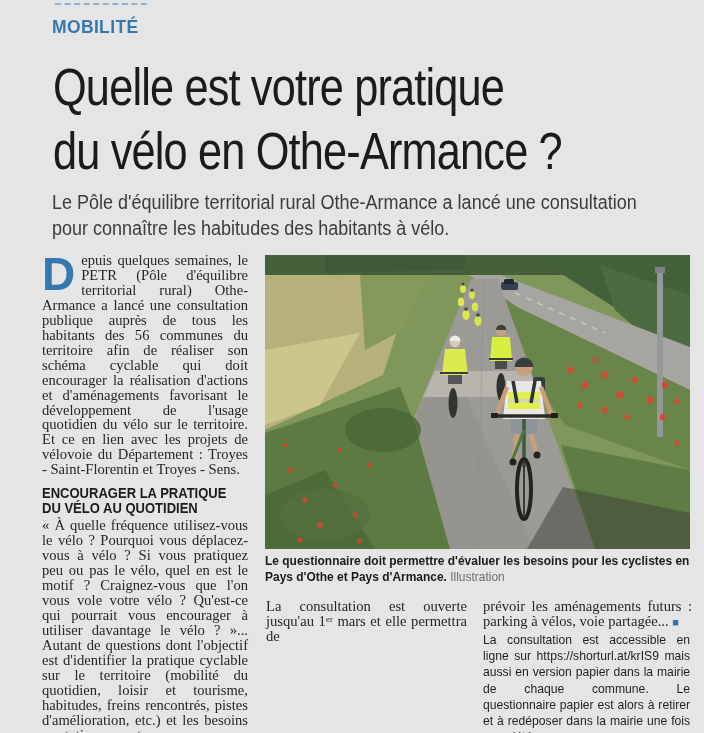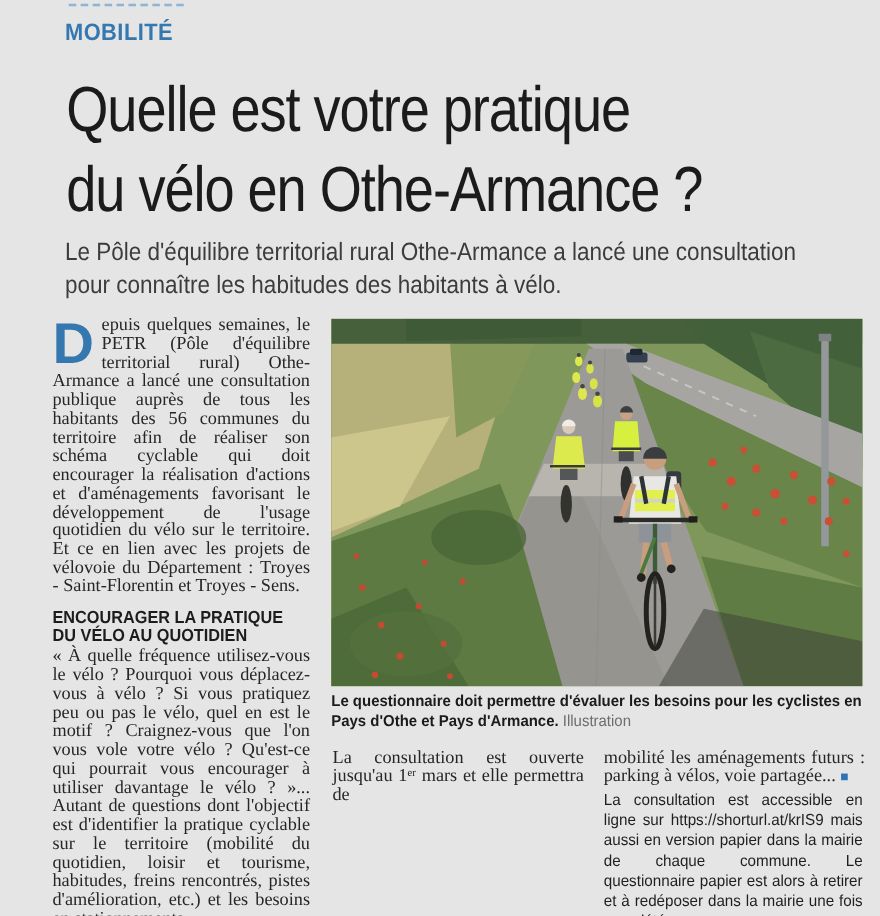--- a/index.html
+++ b/index.html
@@ -204,18 +204,18 @@
   <div class="caption">
     <span>Le questionnaire doit permettre d'évaluer les besoins pour les cyclistes en Pays d'Othe et Pays d'Armance.</span><span class="credit"> Illustration</span>
   </div>
 
   <div class="col-mid">
     <div class="para serif">La consultation est ouverte jusqu'au 1ᵉʳ mars et elle permettra de</div>
   </div>
 
   <div class="col-right">
     <div class="para serif">
-      <span>mobilité les aménagements futurs : parking à vélos, voie partagée... </span><span class="bullet">■</span>
+      <span>prévoir les aménagements futurs : parking à vélos, voie partagée... </span><span class="bullet">■</span>
     </div>
     <div class="info">La consultation est accessible en ligne sur https://shorturl.at/krIS9 mais aussi en version papier dans la mairie de chaque commune. Le questionnaire papier est alors à retirer et à redéposer dans la mairie une fois complété.</div>
   </div>
 
 </div>
 
 </body></html>

